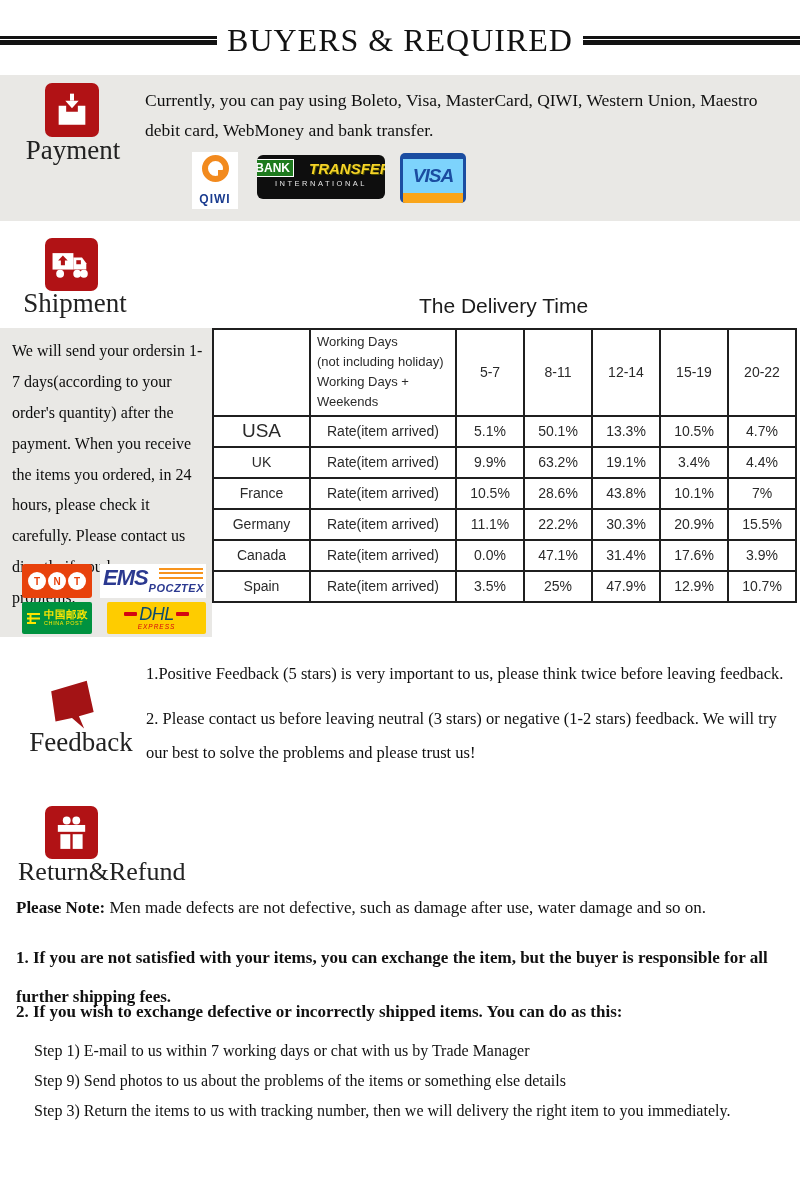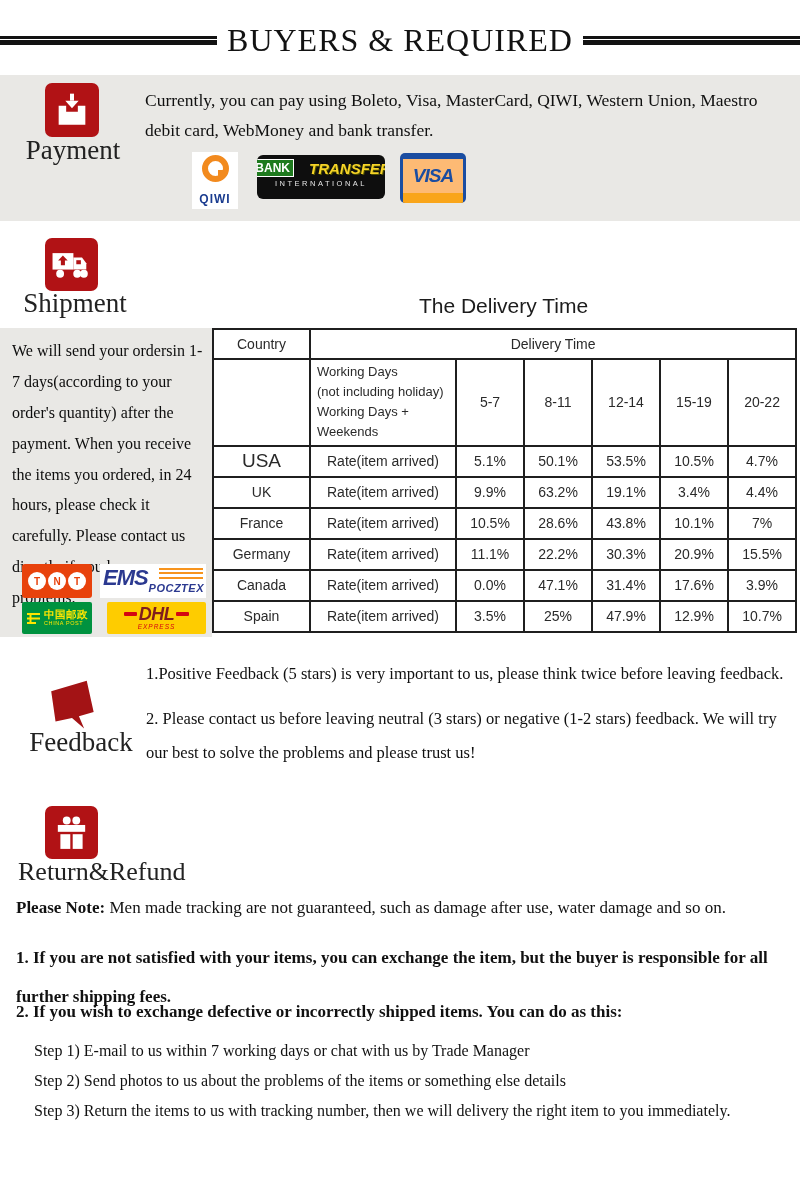--- a/index.html
+++ b/index.html
@@ -29,21 +29,21 @@
   .qiwi-tail { position:absolute; right:-2px; bottom:-3px; width:7px; height:9px; background:#f28a1e; border-radius:0 0 6px 1px; }
   .qiwi-word { font-family:"Liberation Sans",sans-serif; font-weight:bold; font-size:12px; color:#1a3c8f; letter-spacing:1px; }
   
   .bank { left:257px; top:80px; width:128px; height:44px; background:#0e0e0e; border-radius:6px; padding:4px 6px 3px; display:flex; flex-direction:column; align-items:center; }
   .bank-row { display:flex; align-items:center; gap:3px; }
   .bank-word { background:#1e7a1e; color:#fff; font-family:"Liberation Sans",sans-serif; font-weight:bold; font-size:12px; padding:1px 3px; border:1px solid #fff; }
   .transfer-word { color:#f5d327; font-family:"Liberation Sans",sans-serif; font-weight:bold; font-style:italic; font-size:15px; text-shadow:1px 1px 0 #4d4d00;margin-left:12px; }
   .intl-word { margin-top:2px; color:#e5e5e5; font-family:"Liberation Sans",sans-serif; font-size:7.5px; letter-spacing:2.5px; }
   
   .visa { left:400px; top:78px; width:66px; height:50px; background:#1b4da1; border-radius:5px; padding:6px 3px 0; display:flex; flex-direction:column; }
-  .visa-mid { flex:1; background:#fdba74; display:flex; align-items:center; justify-content:center; }
+  .visa-mid { flex:1; background:#7dd3fc; display:flex; align-items:center; justify-content:center; }
   .visa-word { color:#1b4da1; font-family:"Liberation Sans",sans-serif; font-weight:bold; font-style:italic; font-size:19px; letter-spacing:-1px; }
   .visa-strip { height:10px; background:#f9a51a; margin:0 0 0 0; }
   
   .wu { left:488px; top:78px; width:108px; height:52px; background:#ffd800; padding:3px; display:flex; flex-direction:column; }
   .wu-black { flex:1; background:#111; position:relative; display:flex; flex-direction:column; align-items:center; justify-content:center; line-height:1; }
   .wu-word { color:#ffd800; font-family:"Liberation Sans",sans-serif; font-weight:bold; font-size:12.5px; letter-spacing:1px; }
   .wu-bars { position:absolute; right:2px; top:3px; bottom:3px; width:7px;
              background:linear-gradient(to right,#ffd800 0 2px,#111 2px 4px,#ffd800 4px 7px); }
   .wu-foot { height:13px; display:flex; align-items:center; justify-content:center; color:#111; font-family:"Liberation Sans",sans-serif; font-weight:bold; font-size:8px; letter-spacing:.5px; }
 
@@ -66,21 +66,21 @@
               background:repeating-linear-gradient(to bottom,#f7941d 0 2px,transparent 2px 4.5px); }
   .ems-pocztex { position:absolute; right:2px; bottom:4px; color:#2b3990; font-family:"Liberation Sans",sans-serif; font-weight:bold; font-style:italic; font-size:11px; letter-spacing:.5px; }
   .cpost { left:22px; top:274px; width:70px; height:32px; background:#00923f; border-radius:2px; display:flex; align-items:center; justify-content:center; gap:3px; }
   .cp-emb { flex:none; }
   .cp-txt { display:flex; flex-direction:column; line-height:1; }
   .cp-cn { color:#ffe600; font-weight:bold; font-size:10.5px; letter-spacing:.5px; }
   .cp-en { color:#ffe600; font-family:"Liberation Sans",sans-serif; font-size:5.5px; letter-spacing:.6px; margin-top:1px; }
   .dhl { left:107px; top:274px; width:99px; height:32px; background:#fecc00; border-radius:2px; display:flex; flex-direction:column; align-items:center; justify-content:center; line-height:1; }
   .dhl-row { display:flex; align-items:center; gap:2px; }
   .dhl-dash { width:13px; height:4px; background:#d40511; border-radius:1px; }
-  .dhl-word { color:#7f1d1d; font-family:"Liberation Sans",sans-serif; font-weight:bold; font-style:italic; font-size:18px; letter-spacing:-.5px; }
+  .dhl-word { color:#0c4a6e; font-family:"Liberation Sans",sans-serif; font-weight:normal; font-style:italic; font-size:18px; letter-spacing:-.5px; }
   .dhl-exp { color:#d40511; font-family:"Liberation Sans",sans-serif; font-style:italic; font-size:6.5px; letter-spacing:1px; margin-top:1px; }
 
   
   table.delivery { position:absolute; left:212px; top:328px; width:583px; border-collapse:collapse; table-layout:fixed;
                    background:#fff; font-family:"Liberation Sans",sans-serif; color:#2a2a2a; }
   .delivery td, .delivery th { border:2px solid #1f1f1f; text-align:center; vertical-align:middle; font-weight:normal; font-size:14px; padding:0; }
   .delivery .r1 { height:30px; }
   .delivery .r2 { height:62px; }
   .delivery tbody tr { height:31px; }
   .delivery .wdays { text-align:left; padding:2px 2px 2px 6px; font-size:13px; line-height:1.55; }
@@ -201,45 +201,41 @@
   <colgroup>
     <col class="col-country">
       <col class="col-desc">
     <col class="col-rng">
       <col class="col-rng">
       <col class="col-rng">
       <col class="col-rng">
       <col class="col-rng">
   </colgroup>
   <thead>
-    <tr class="r1">
-      <th>Country</th>
-      <th colspan="6">Delivery Time</th>
-    </tr>
     <tr class="r2">
       <td></td>
       <td class="wdays">
         <div>Working Days</div>
         <div>(not including holiday)</div>
         <div>Working Days + Weekends</div>
       </td>
       <td>5-7</td>
       <td>8-11</td>
       <td>12-14</td>
       <td>15-19</td>
       <td>20-22</td>
     </tr>
   </thead>
   <tbody>
     <tr>
       <td>USA</td>
       <td>Rate(item arrived)</td>
       <td>5.1%</td>
       <td>50.1%</td>
-      <td>53.5%</td>
+      <td>13.3%</td>
       <td>10.5%</td>
       <td>4.7%</td>
     </tr>
     <tr>
       <td>UK</td>
       <td>Rate(item arrived)</td>
       <td>9.9%</td>
       <td>63.2%</td>
       <td>19.1%</td>
       <td>3.4%</td>
@@ -297,18 +293,18 @@
   <svg viewBox="0 0 24 24" width="41" height="41">
     <circle cx="9.2" cy="5" r="2.3" fill="#fff"></circle>
     <circle cx="14.8" cy="5" r="2.3" fill="#fff"></circle>
     <rect x="4" y="7.6" width="16" height="4" fill="#fff"></rect>
     <rect x="5.5" y="13" width="5.8" height="8.6" fill="#fff"></rect>
     <rect x="12.7" y="13" width="5.8" height="8.6" fill="#fff"></rect>
   </svg>
 </div>
 <div class="sec-label rr-label">Return&amp;Refund</div>
 
-<p class="rr-note"><b>Please Note:</b><span> Men made tracking are not guaranteed, such as damage after use, water damage and so on.</span></p>
+<p class="rr-note"><b>Please Note:</b><span> Men made defects are not defective, such as damage after use, water damage and so on.</span></p>
 <p class="rr-p1">1. If you are not satisfied with your items, you can exchange the item, but the buyer is responsible for all further shipping fees.</p>
 <p class="rr-p2">2. If you wish to exchange defective or incorrectly shipped items. You can do as this:</p>
 <p class="rr-step s1"><span class="ind">Step 1) E-mail to us within 7 working days or chat with us by Trade Manager</span></p>
-<p class="rr-step s2"><span class="ind">Step 2) Send photos to us about the problems of the items or something else details</span></p>
+<p class="rr-step s2"><span class="ind">Step 9) Send photos to us about the problems of the items or something else details</span></p>
 <p class="rr-step s3"><span>Step 3) Return the items to us with tracking number, then we will delivery the right item to you immediately.</span></p>
 
 </body></html>

